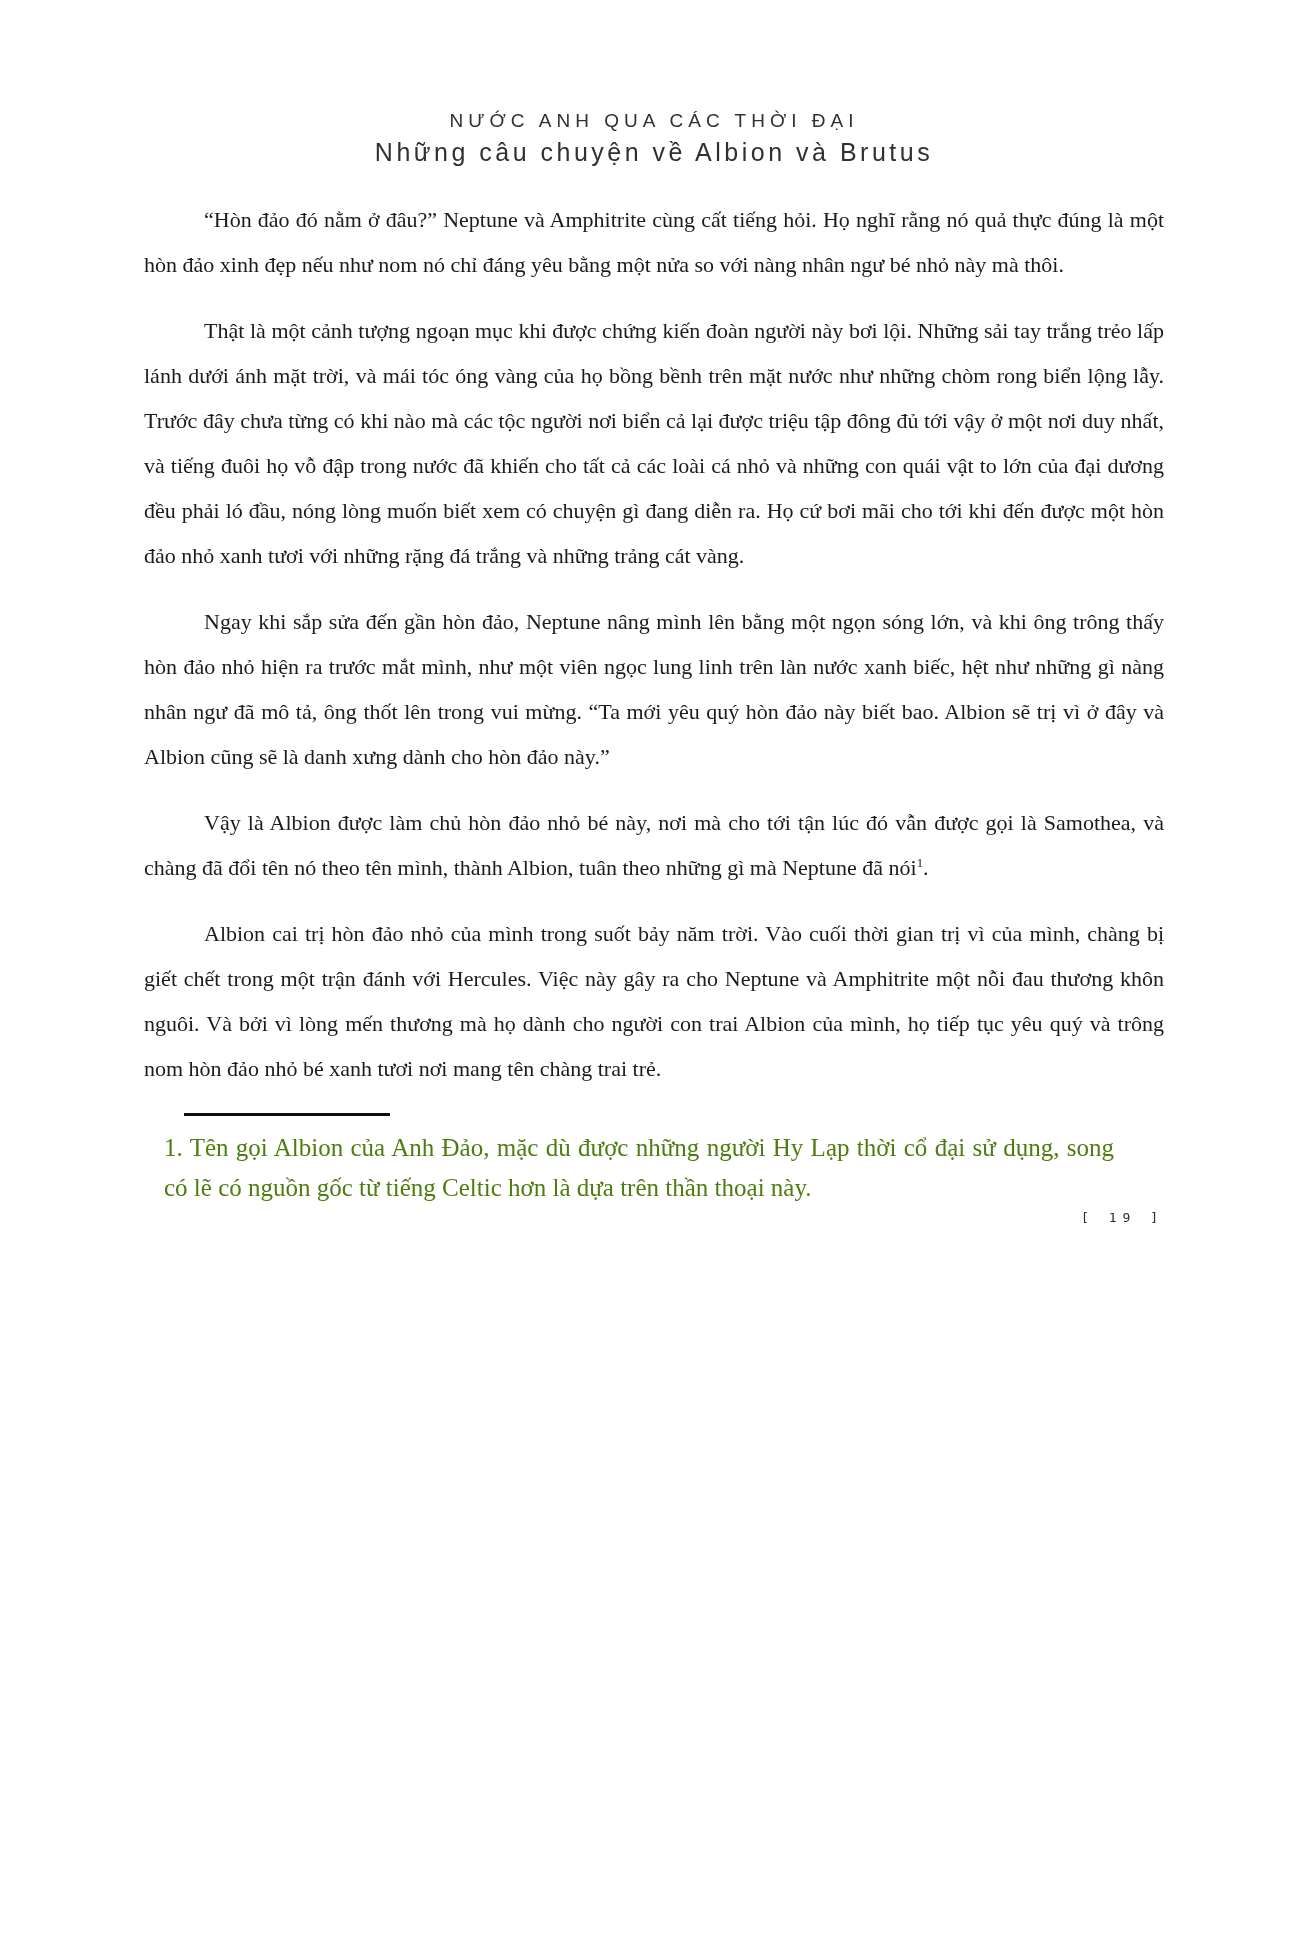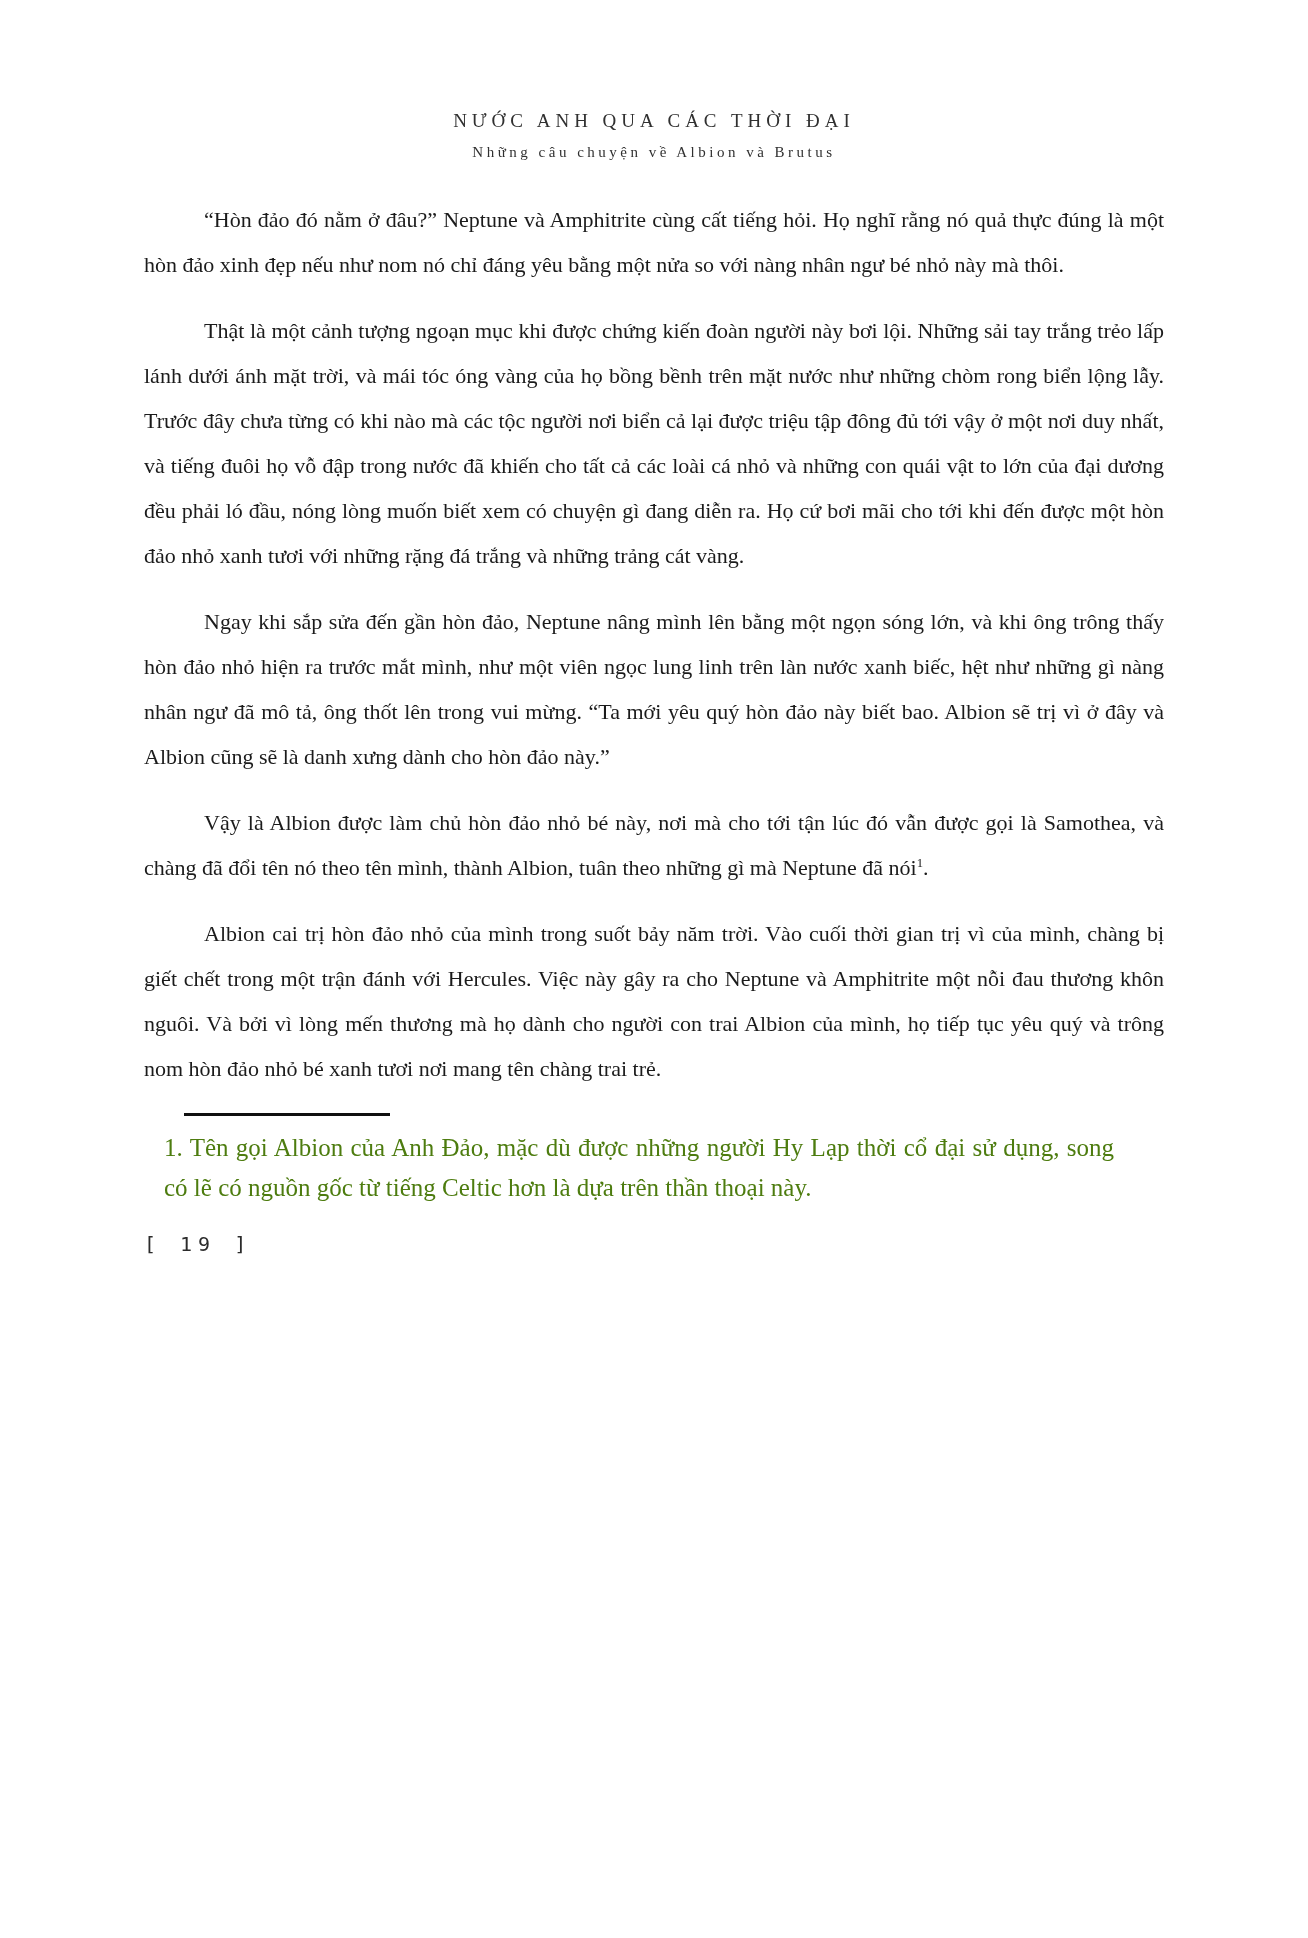--- a/index.html
+++ b/index.html
@@ -12,31 +12,31 @@
     width: 1308px;
     height: 1938px;
     box-sizing: border-box;
     background: #ffffff;
     padding: 110px 144px 0 144px;
     overflow: hidden;
     font-family: "Liberation Serif", serif;
   }
   .running-head {
     text-align: center;
-    font-family: Liberation Serif, serif;
+    font-family: Liberation Sans, sans-serif;
     color: #303030;
   }
   .book-title {
     font-size: 19px;
     line-height: 22px;
     letter-spacing: 5px;
     white-space: nowrap;
   }
   .chapter-title {
-    font-size: 15px;
+    font-size: 25px;
     line-height: 22px;
     letter-spacing: 3.5px;
     margin-top: 9px;
     white-space: nowrap;
   }
   .body-text {
     margin-top: 34px;
     width: 1020px;
     font-size: 22px;
     line-height: 45px;
@@ -61,24 +61,24 @@
   }
   .footnote {
     margin-left: 20px;
     width: 950px;
     font-size: 25px;
     line-height: 40px;
     text-align: justify;
     color: #4d7c0f;
   }
   .page-number {
-    text-align: left;
-    margin-top: 24px;
+    text-align: right;
+    margin-top: 2px;
     font-family: "DejaVu Sans Mono", monospace;
-    font-size: 20px;
+    font-size: 13px;
     letter-spacing: 6px;
     color: #2b2b2b;
   }
 </style>
 </head>
 <body>
 
 <div class="page">
 
   <header class="running-head">

